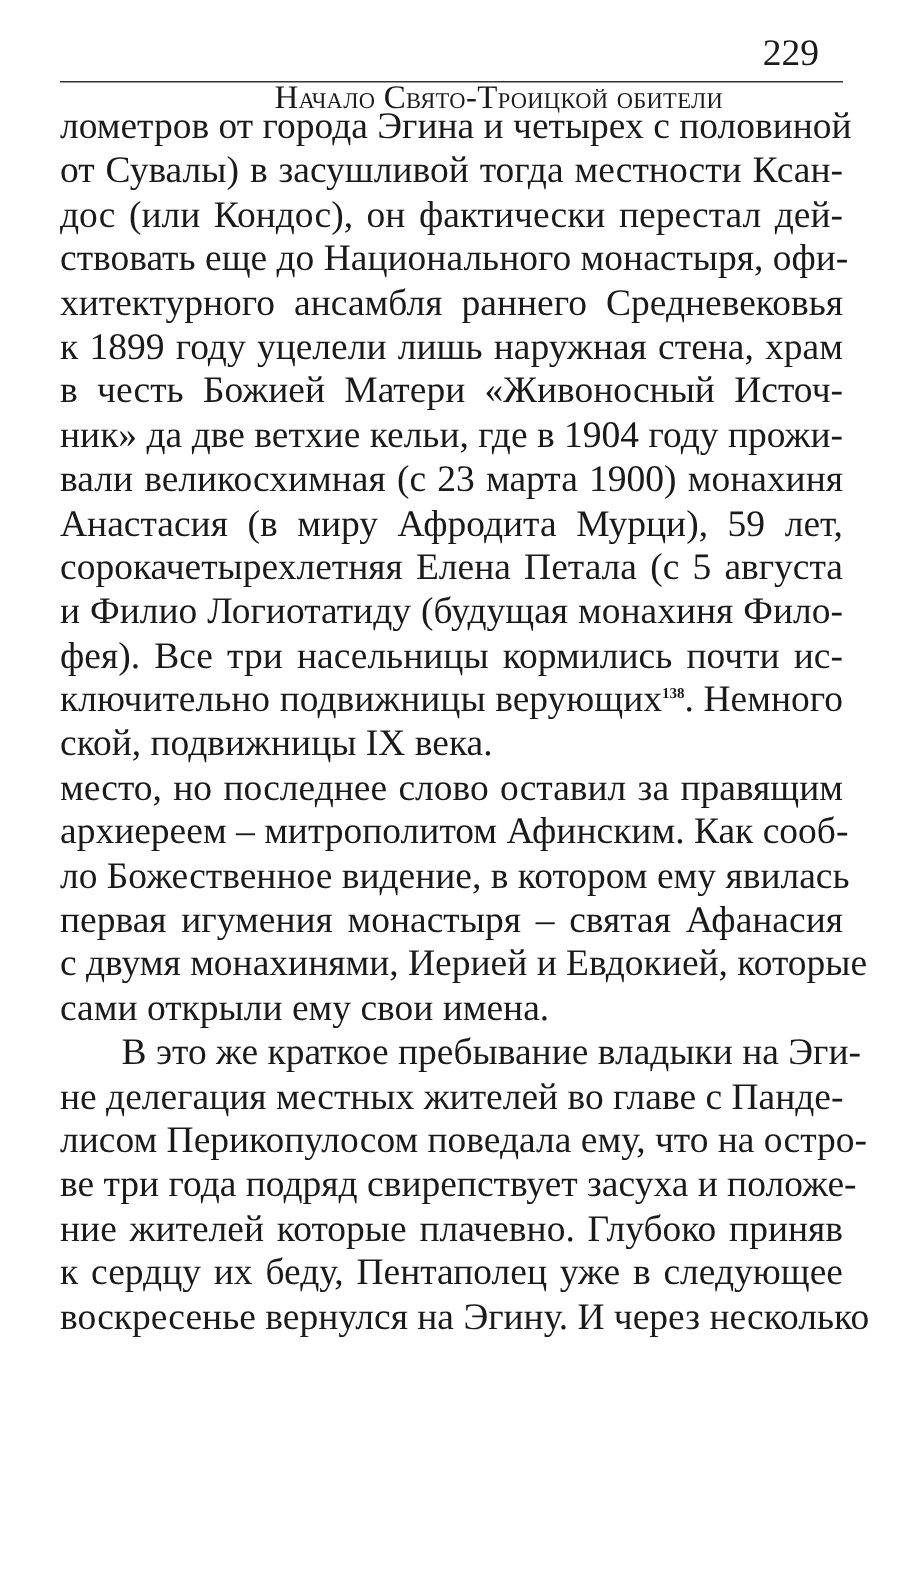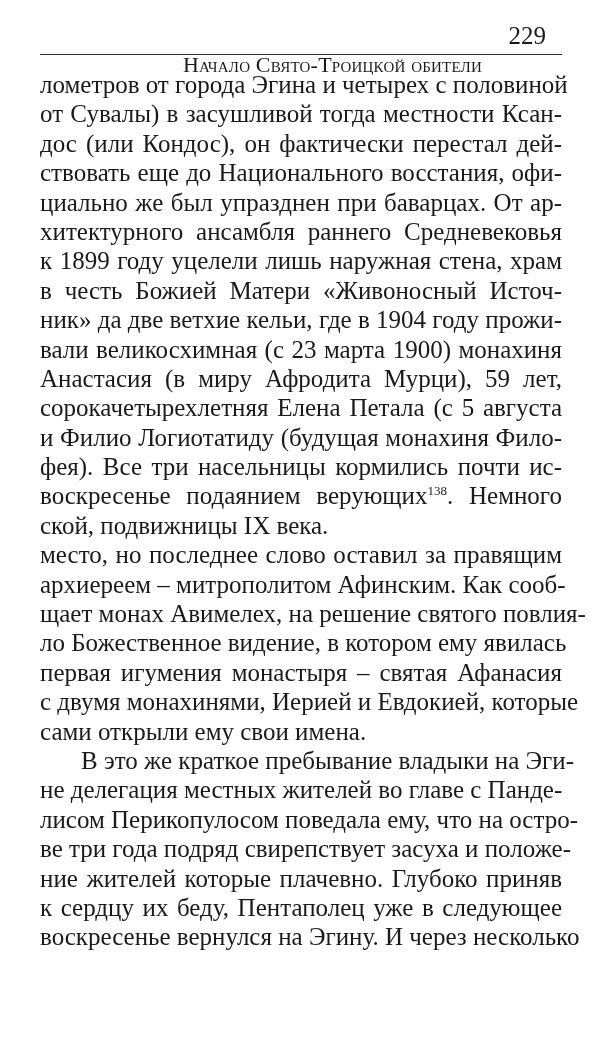--- a/index.html
+++ b/index.html
@@ -21,56 +21,54 @@
       position: absolute; left: 0; top: 70px; width: 522px;
       font-family: "Liberation Serif", "DejaVu Serif", serif;
       font-size: 25px; line-height: 29.4px;
     }
     .line {
       display: block; white-space: nowrap; text-align: justify; text-align-last: justify;
       height: 29.4px; overflow: visible;
     }
     .line.last { text-align-last: left; }
     .line.indent { padding-left: 41px; }
-    sup { font-size: 13px; line-height: 0; vertical-align: 9px; }
+    sup { font-size: 10px; line-height: 0; vertical-align: 9px; font-weight: bold; }
   </style>
 </head>
 <body>
 
 <div class="page">
   <div class="running-head">
     <span class="head-title">Начало Свято-Троицкой обители</span>
     <span class="head-page">229</span>
   </div>
 
   <div class="body-text">
 
     <div>
       <span class="line">лометров от города Эгина и четырех с половиной</span>
       <span class="line">от Сувалы) в засушливой тогда местности Ксан-</span>
       <span class="line">дос (или Кондос), он фактически перестал дей-</span>
-      <span class="line">ствовать еще до Национального восстания, офи-</span>
-      <span class="line">циально же был упразднен при баварцах. От ар-</span>
+      <span class="line">ствовать еще до Национального монастыря, офи-</span>
       <span class="line">хитектурного ансамбля раннего Средневековья</span>
       <span class="line">к 1899 году уцелели лишь наружная стена, храм</span>
       <span class="line">в честь Божией Матери «Живоносный Источ-</span>
       <span class="line">ник» да две ветхие кельи, где в 1904 году прожи-</span>
       <span class="line">вали великосхимная (с 23 марта 1900) монахиня</span>
       <span class="line">Анастасия (в миру Афродита Мурци), 59 лет,</span>
       <span class="line">сорокачетырехлетняя Елена Петала (с 5 августа</span>
       <span class="line">и Филио Логиотатиду (будущая монахиня Фило-</span>
       <span class="line">фея). Все три насельницы кормились почти ис-</span>
-      <span class="line"><span>воскресенье подаянием верующих</span><sup>138</sup><span>. Немного</span></span>
+      <span class="line"><span>ключительно подвижницы верующих</span><sup>138</sup><span>. Немного</span></span>
       <span class="line last">ской, подвижницы IX века.</span>
     </div>
 
     <div>
       <span class="line">место, но последнее слово оставил за правящим</span>
       <span class="line">архиереем – митрополитом Афинским. Как сооб-</span>
-      <span class="line">щает монах Авимелех, на решение святого повлия-</span>
       <span class="line">ло Божественное видение, в котором ему явилась</span>
       <span class="line">первая игумения монастыря – святая Афанасия</span>
       <span class="line">с двумя монахинями, Иерией и Евдокией, которые</span>
       <span class="line last">сами открыли ему свои имена.</span>
     </div>
 
     <div>
       <span class="line indent">В это же краткое пребывание владыки на Эги-</span>
       <span class="line">не делегация местных жителей во главе с Панде-</span>
       <span class="line">лисом Перикопулосом поведала ему, что на остро-</span>

